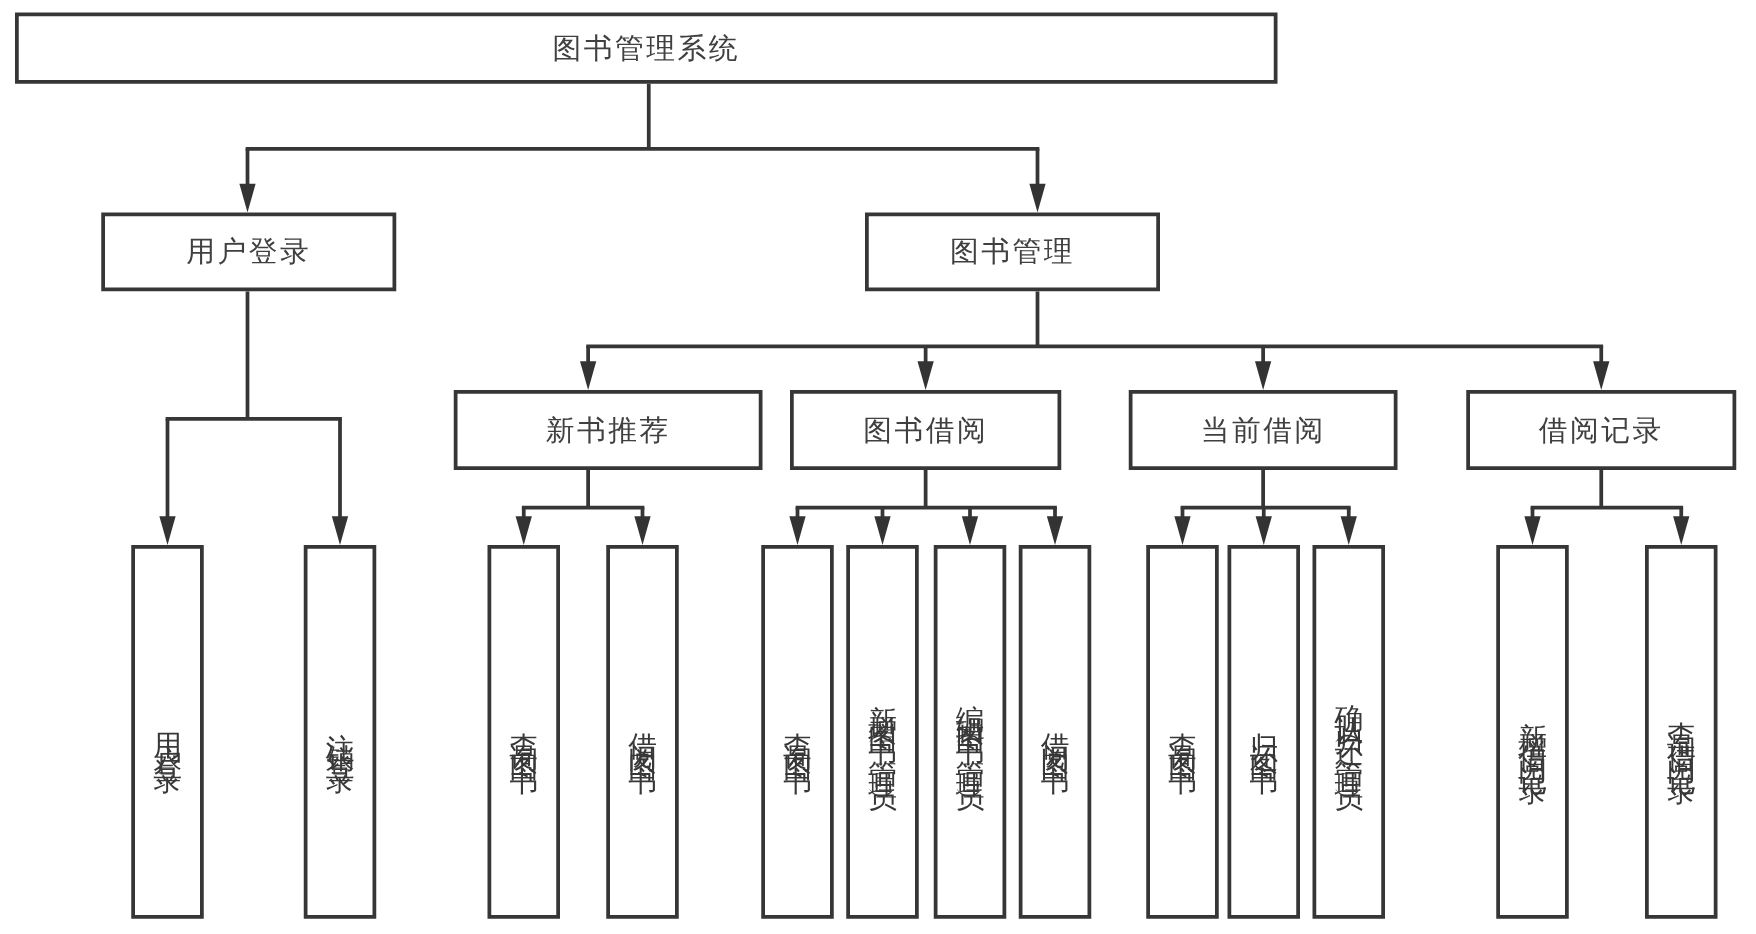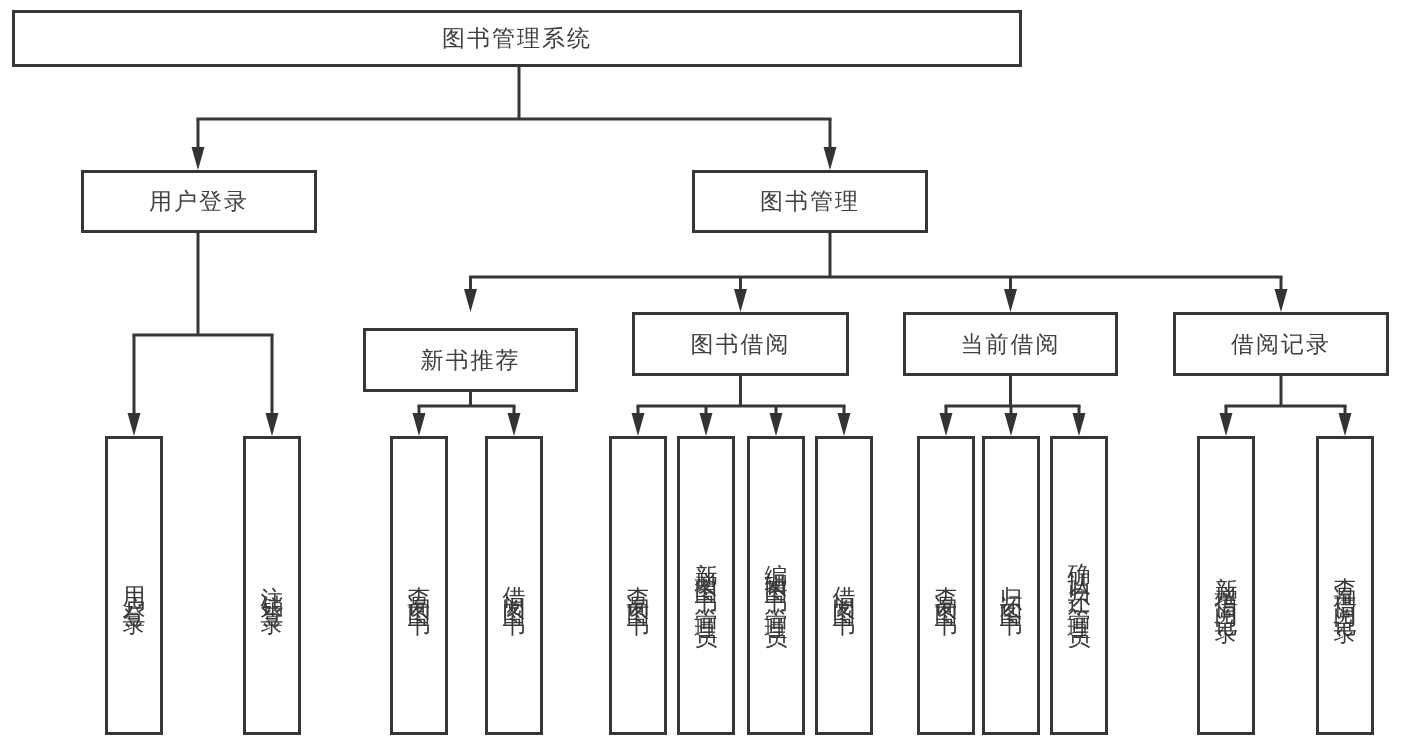--- a/index.html
+++ b/index.html
@@ -34,21 +34,21 @@
     z-index: 2;
   }
   .node-h {
     font-size: 23px;
     letter-spacing: 2px;
     white-space: nowrap;
   }
   .node-root   { left: 12px;  top: 10px;  width: 1010px; height: 57px; }
   .node-l2-a   { left: 81px;  top: 170px; width: 236px;  height: 63px; }
   .node-l2-b   { left: 692px; top: 170px; width: 236px;  height: 63px; }
-  .node-l3-0   { left: 363px; top: 312px; width: 215px;  height: 64px; margin-top: 16px; }
+  .node-l3-0   { left: 363px; top: 312px; width: 247px;  height: 64px; }
   .node-l3-1   { left: 632px; top: 312px; width: 217px;  height: 64px; }
   .node-l3-2   { left: 903px; top: 312px; width: 215px;  height: 64px; }
   .node-l3-3   { left: 1173px;top: 312px; width: 216px;  height: 64px; }
   .leaf {
     position: absolute;
     top: 436px;
     width: 58px;
     height: 299px;
     box-sizing: border-box;
     background: #ffffff;

